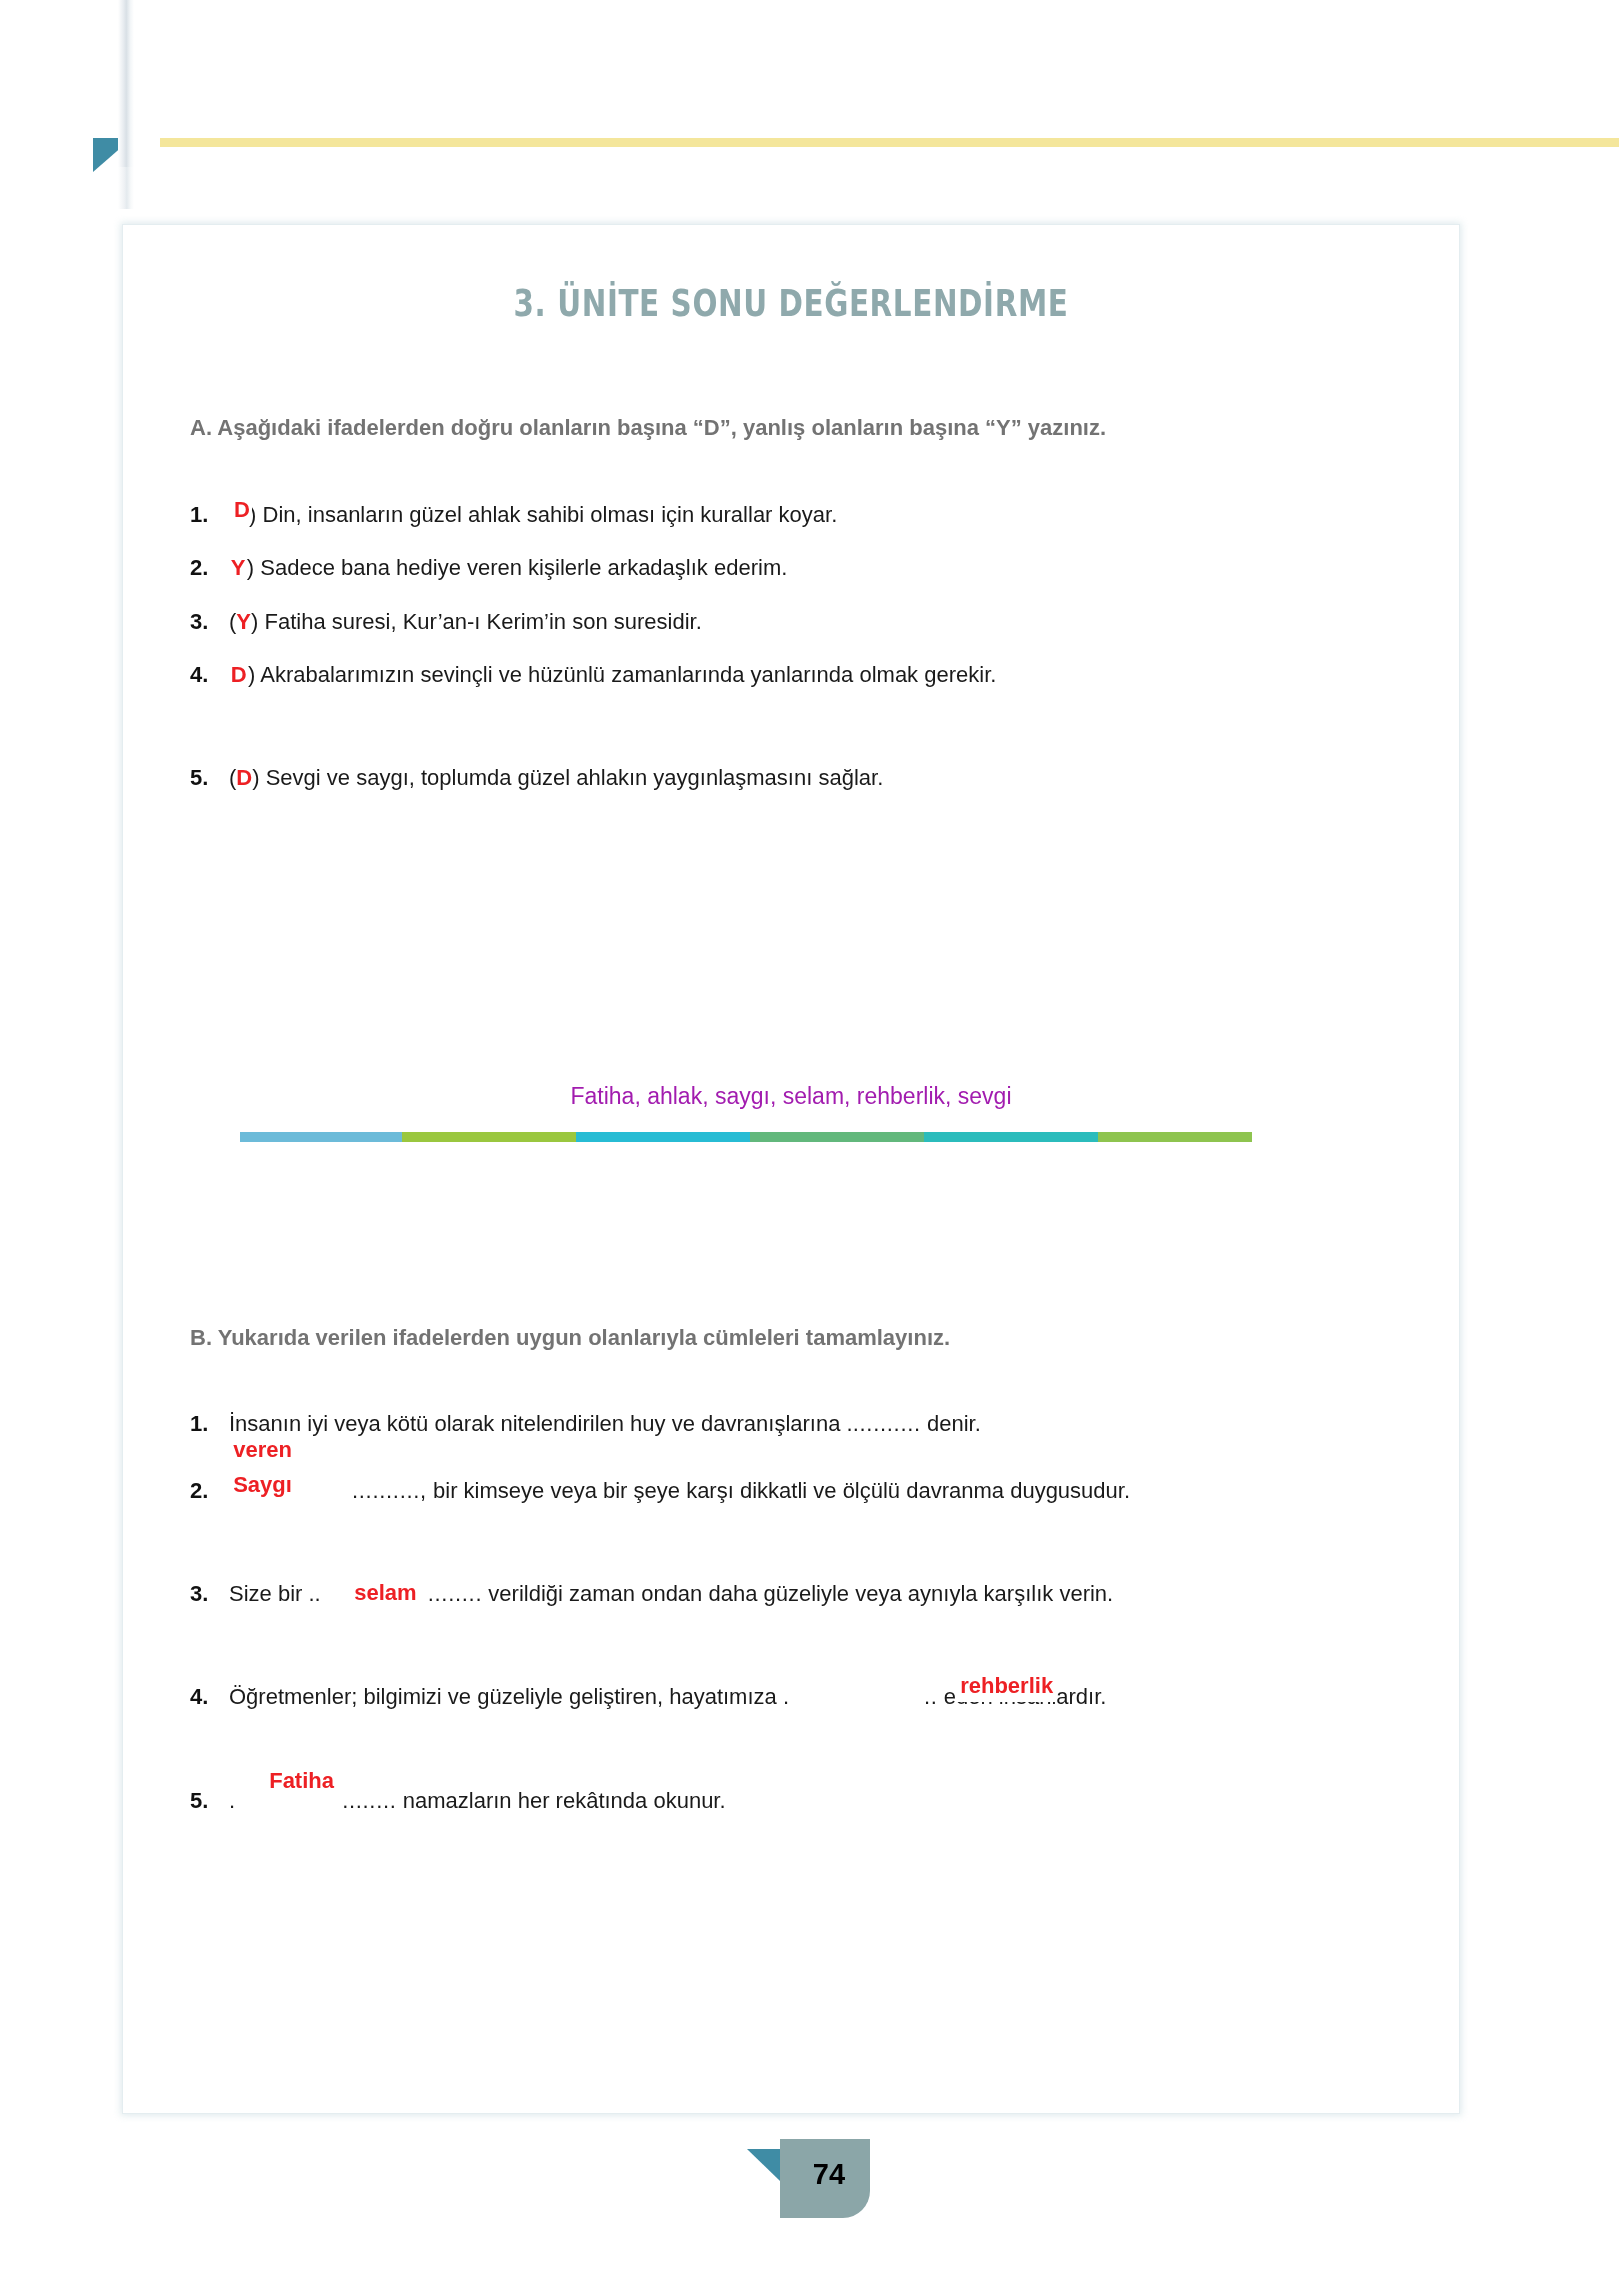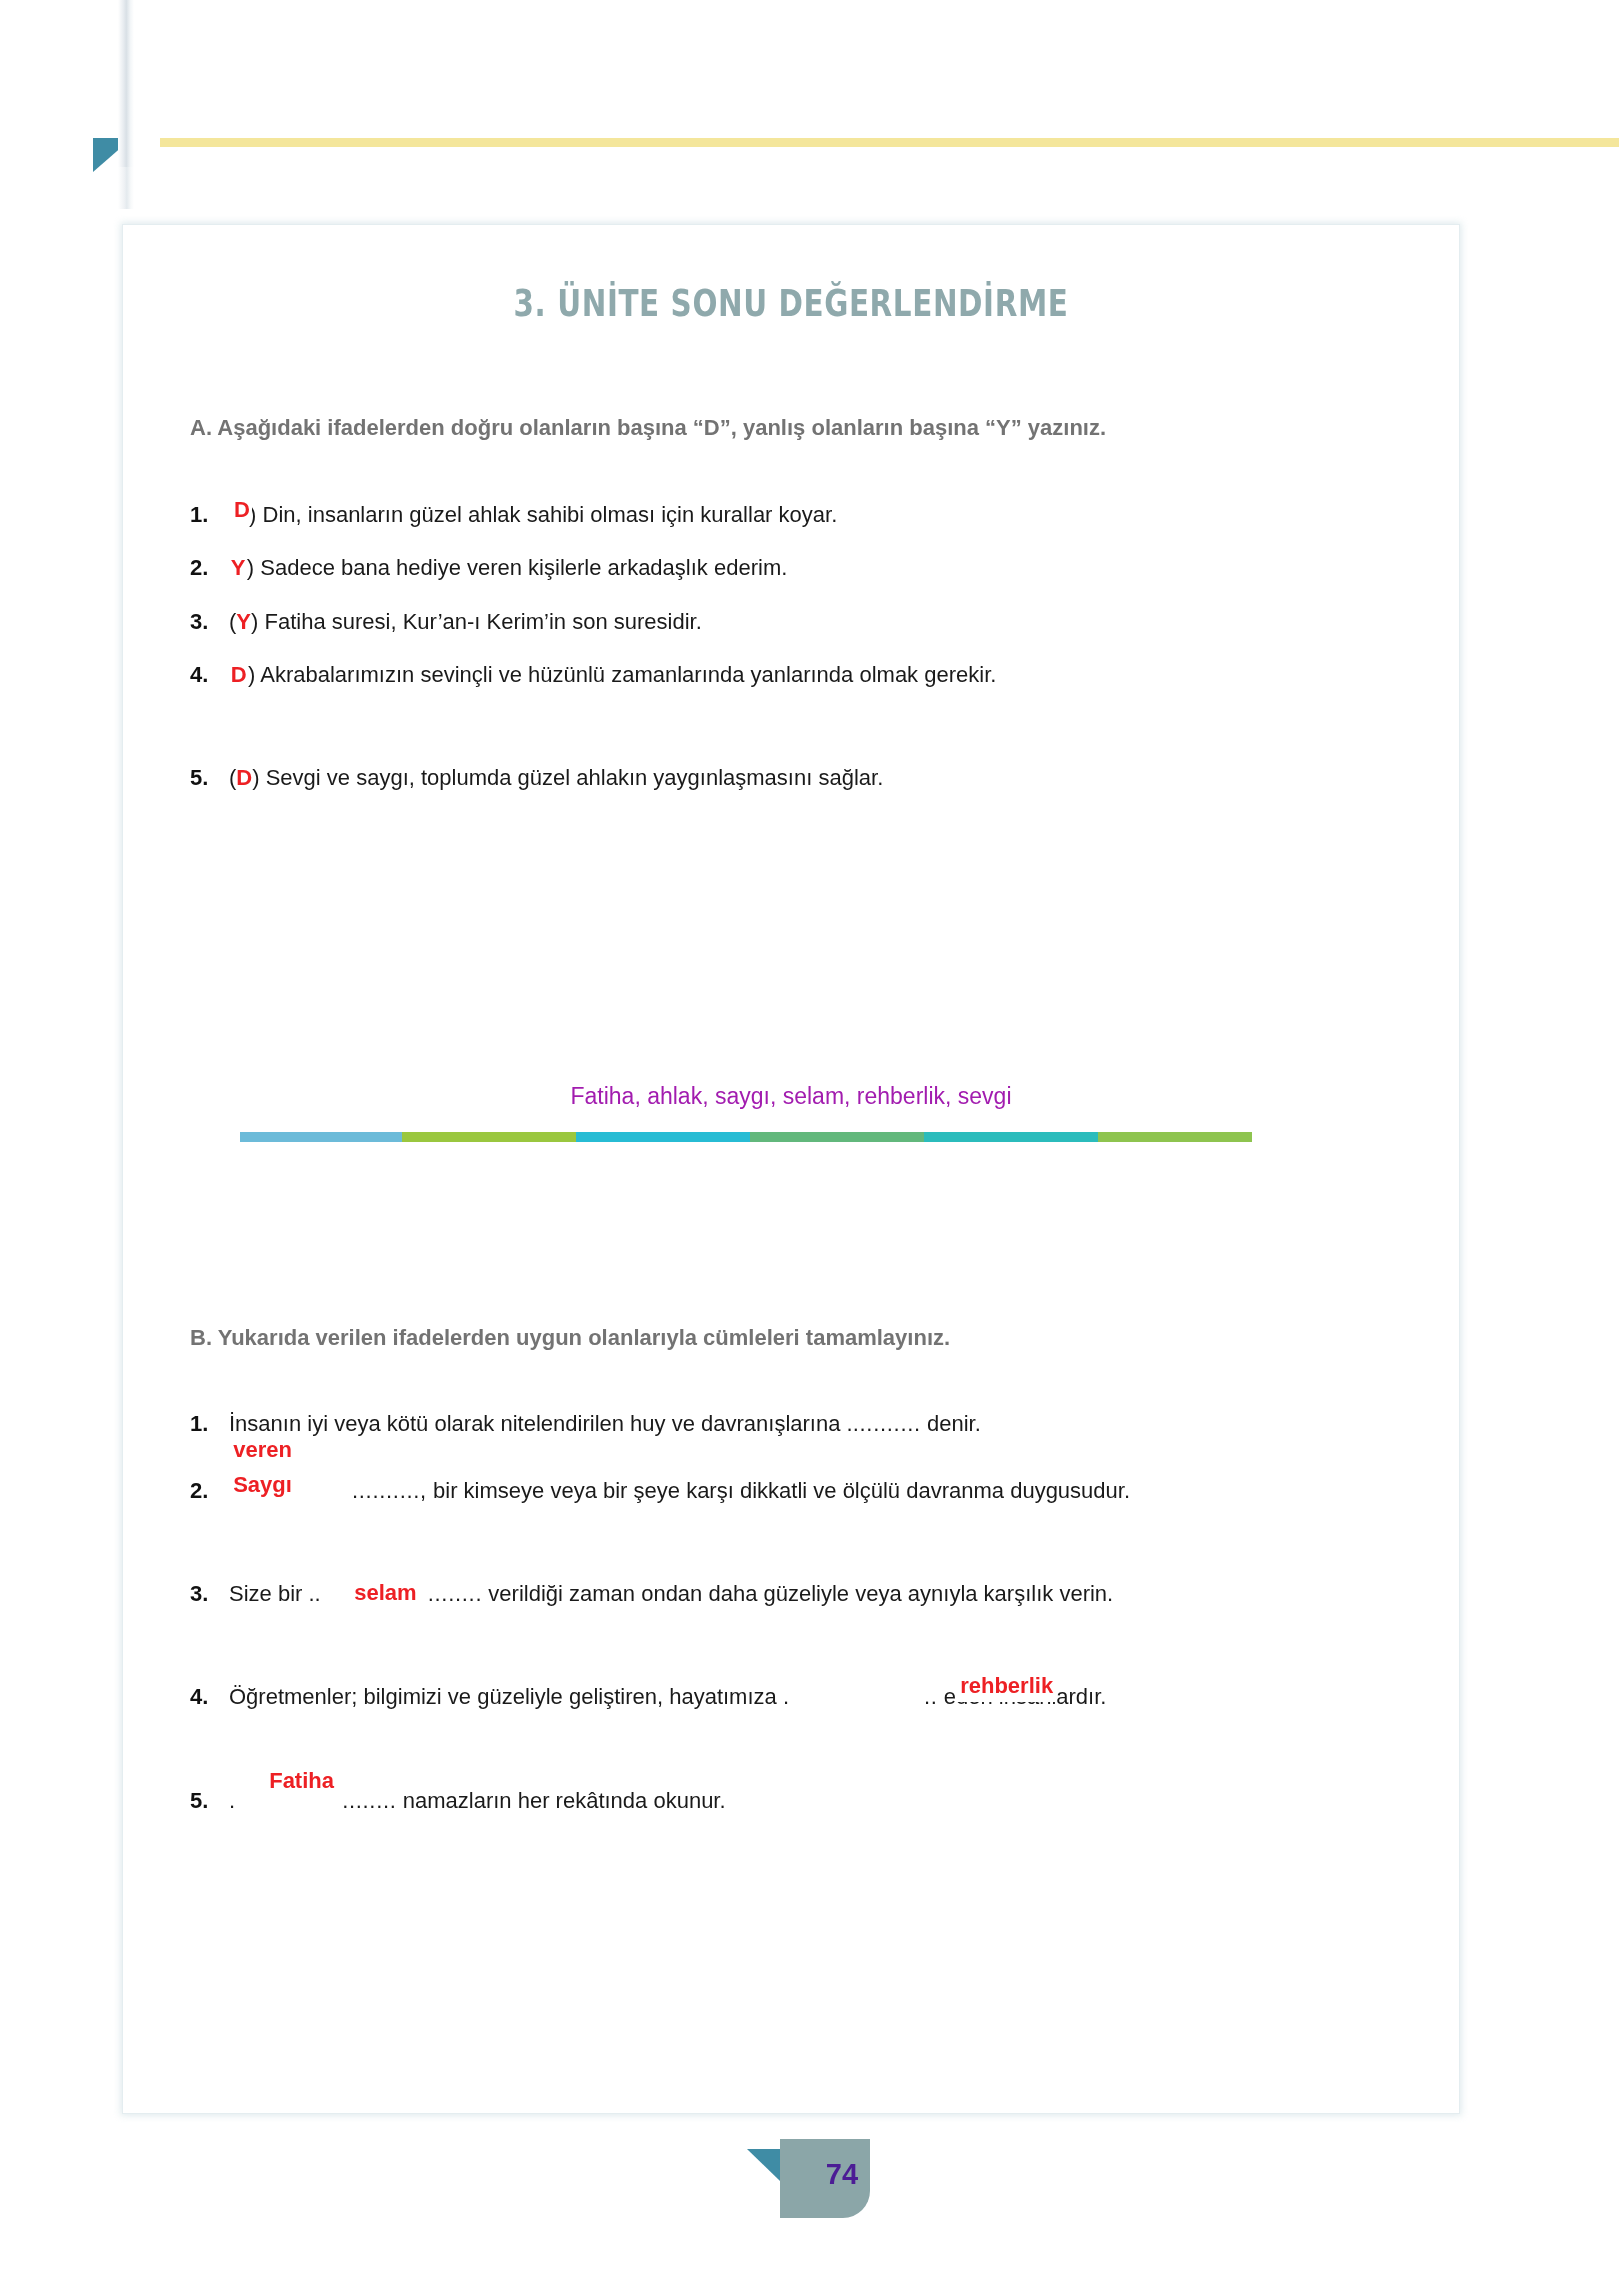--- a/index.html
+++ b/index.html
@@ -226,29 +226,29 @@
     left: 780px;
     top: 2139px;
     width: 90px;
     height: 79px;
     background: #8ba6a8;
     border-bottom-right-radius: 27px;
     z-index: 3;
   }
   .foot-num {
     position: absolute;
-    left: 17px;
+    left: 4px;
     top: 0;
     width: 90px;
     height: 79px;
     line-height: 70px;
     text-align: center;
     font-size: 29px;
     font-weight: 700;
-    color: #4c1d95;
+    color: #000000;
   }
 </style>
 </head>
 <body>
 
 <div id="page">
 
   <div class="spine"></div>
   <div class="spine-lower"></div>
 

